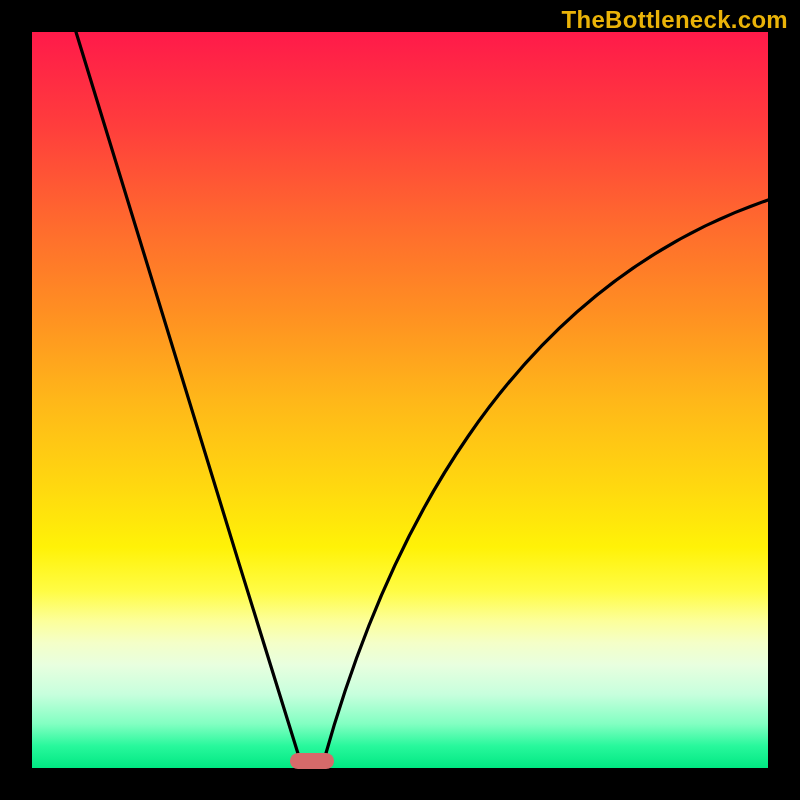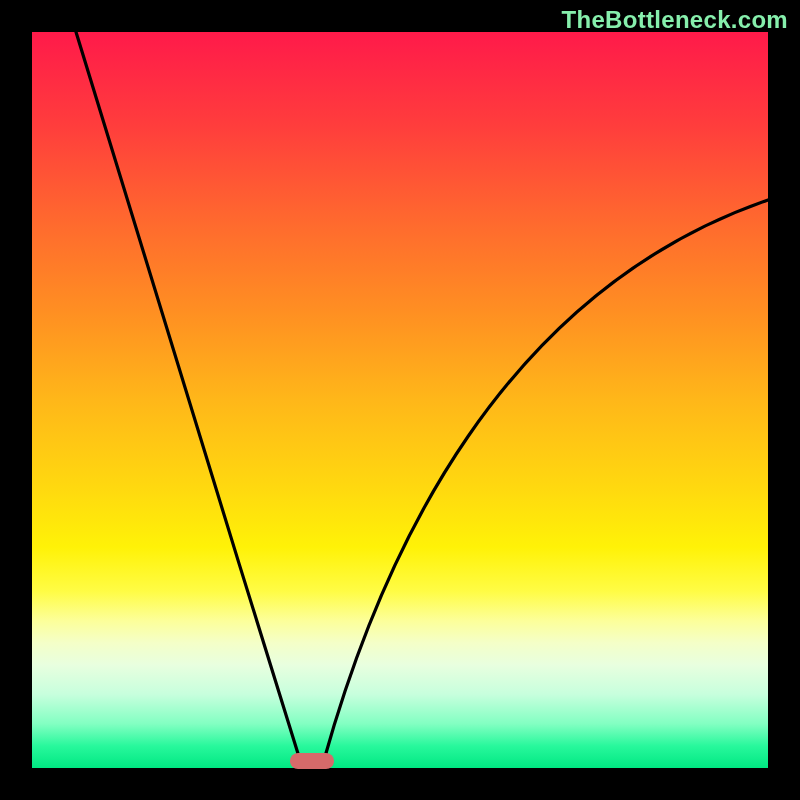--- a/index.html
+++ b/index.html
@@ -57,21 +57,21 @@
     border-radius: 8px;
     background: #d66a6a;
     box-shadow: none;
   }
   .watermark {
     position: absolute;
     top: 6px;
     right: 12px;
     font-size: 24px;
     font-weight: 600;
-    color: #86efac;
+    color: #eab308;
     letter-spacing: 0.3px;
     user-select: none;
   }
 </style>
 </head>
 <body>
 
 <div class="frame">
 
   <div class="plot-area">

